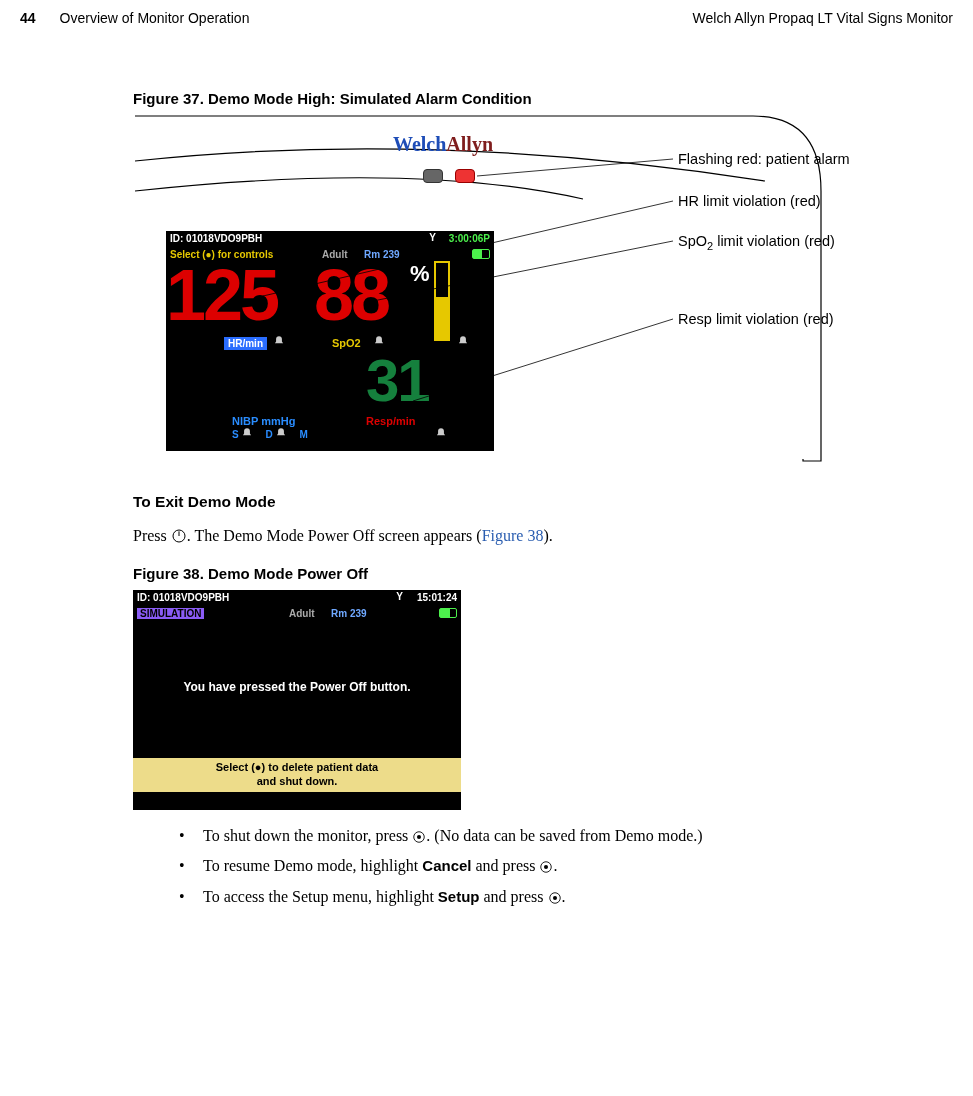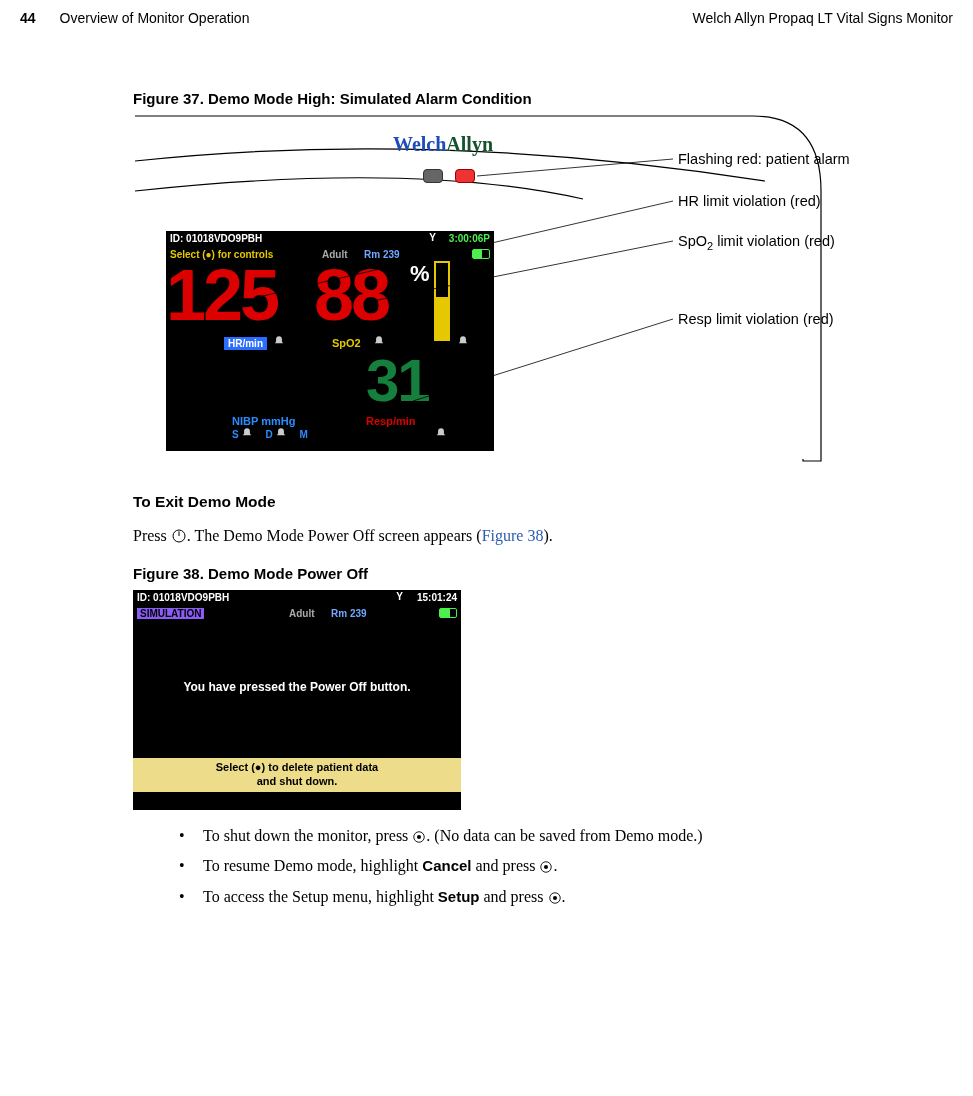--- a/index.html
+++ b/index.html
@@ -111,21 +111,21 @@
   }
   .brand {
     position: absolute;
     left: 260px;
     top: 22px;
     font-family: Georgia, serif;
     font-size: 20px;
     font-weight: bold;
   }
   .brand .w { color: #1e4db7; }
-  .brand .a { color: #14532d; margin-top: 46px; }
+  .brand .a { color: #7f1d1d; margin-top: 46px; }
   .led-gray {
     position: absolute;
     left: 290px; top: 58px;
     width: 20px; height: 14px;
     background: #666; border-radius: 4px;
     border:1px solid #333;
   }
   .led-red {
     position: absolute;
     left: 322px; top: 58px;

